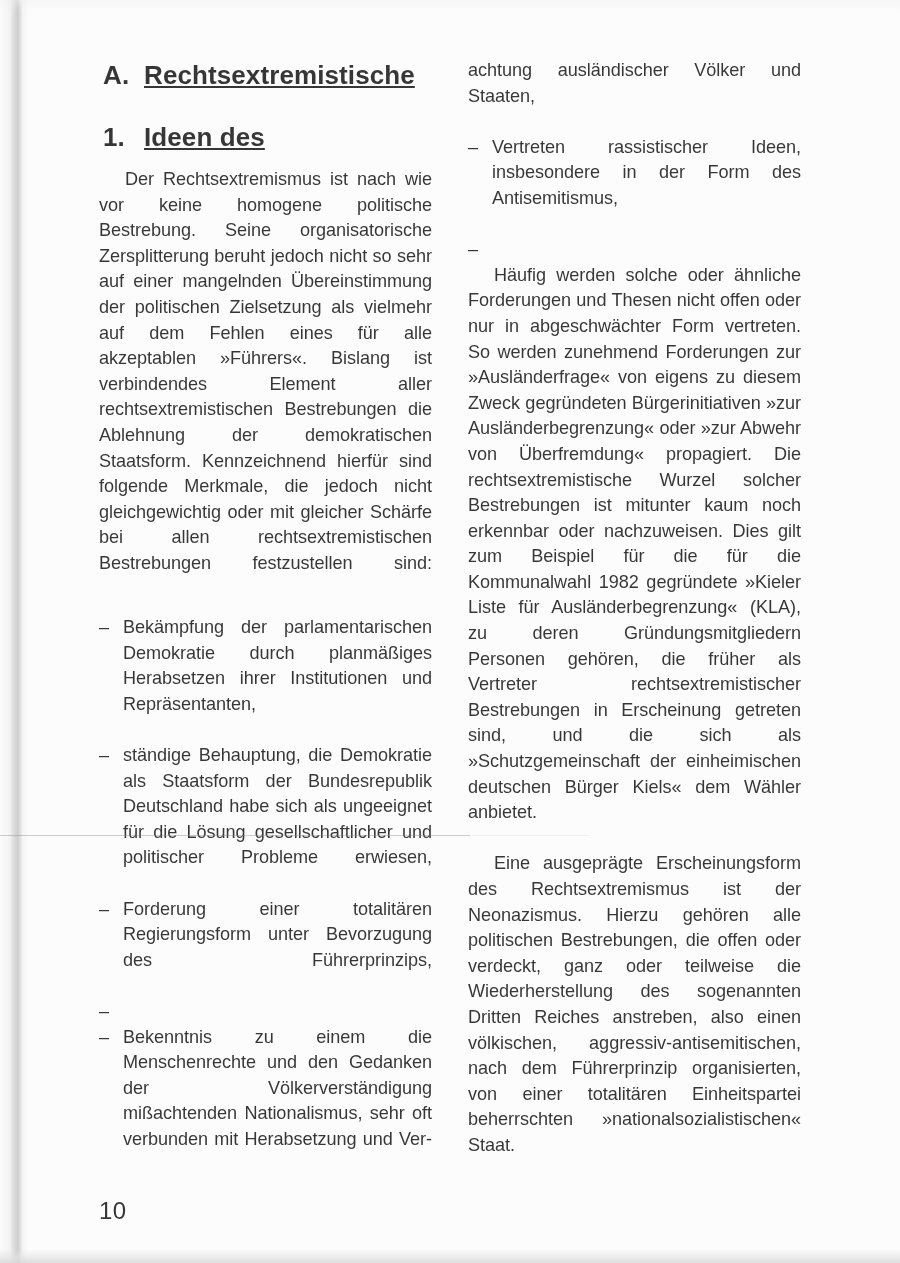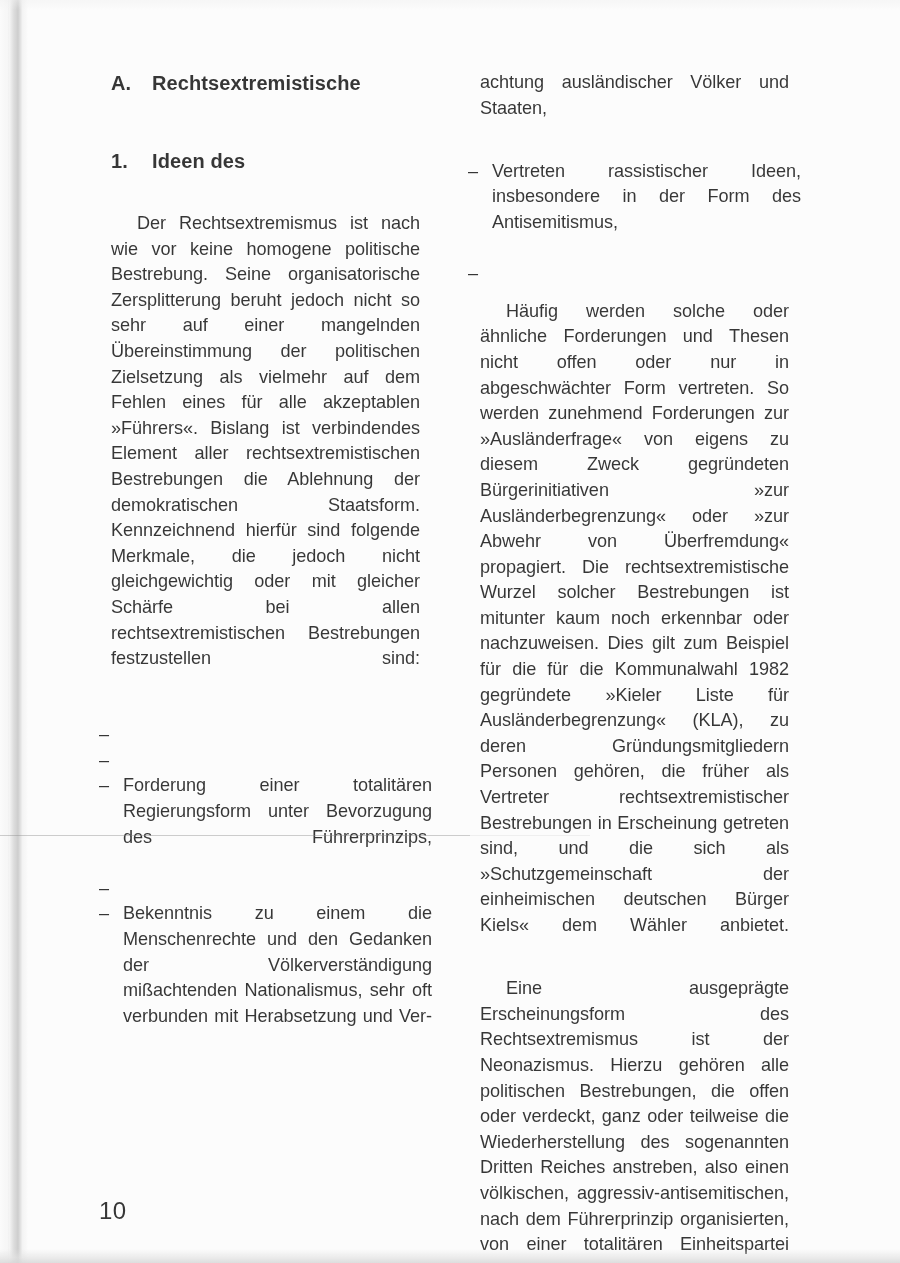--- a/index.html
+++ b/index.html
@@ -99,42 +99,43 @@
   }
   .col {
     position: absolute;
     top: 0;
     width: 333px;
   }
   .col-left  { left: 0; }
   .col-right { left: 369px; }
 
   h2.head {
-    margin: 12px;
-    font-size: 20px;
+    margin: 4px;
+    font-size: 26px;
     font-weight: bold;
     line-height: 26.5px;
     letter-spacing: 0.1px;
     padding-left: 41px;
     text-indent: -41px;
+    text-decoration: underline;
   }
   h2.head .marker {
     display: inline-block;
     width: 41px;
     text-indent: 0;
   }
   h2.head .line2 {
     display: block;
     padding-left: 41px;
   }
   .head-gap-a { height: 27px; }
   .head-gap-b { height: 13px; }
 
   p.body {
-    margin: 12px;
+    margin: 0;
     font-size: 18.1px;
     line-height: 25.6px;
     text-align: justify;
     text-justify: inter-word;
     letter-spacing: -0.05px;
   }
   p.body.indent { text-indent: 26px; }
 
   ul.dashlist {
     margin: 0;
@@ -204,24 +205,24 @@
       </h2>
 
       <div class="head-gap-b"></div>
 
       <p class="body indent">Der Rechtsextremismus ist nach wie vor keine homogene politische Bestrebung. Seine organisatorische Zersplitterung beruht jedoch nicht so sehr auf einer mangelnden Übereinstimmung der politischen Zielsetzung als vielmehr auf dem Fehlen eines für alle akzeptablen »Führers«. Bislang ist verbindendes Element aller rechtsextremistischen Bestrebungen die Ablehnung der demokratischen Staatsform. Kennzeichnend hierfür sind folgende Merkmale, die jedoch nicht gleichgewichtig oder mit gleicher Schärfe bei allen rechtsextremistischen Bestrebungen festzustellen sind:</p>
 
       <div class="gap-sm"></div>
 
       <ul class="dashlist">
         <li>
-          <span class="dash">–</span>
-        </li>
-        <li>
-          <span class="dash">–</span>
+          <span class="dash">–</span><span>Bekämpfung der parlamentarischen Demokratie durch planmäßiges Herabsetzen ihrer Institutionen und Repräsentanten,</span>
+        </li>
+        <li>
+          <span class="dash">–</span><span>ständige Behauptung, die Demokratie als Staatsform der Bundesrepublik Deutschland habe sich als ungeeignet für die Lösung gesellschaftlicher und politischer Probleme erwiesen,</span>
         </li>
         <li>
           <span class="dash">–</span><span>Forderung einer totalitären Regierungsform unter Bevorzugung des Führerprinzips,</span>
         </li>
         <li>
           <span class="dash">–</span>
         </li>
         <li>
           <span class="dash">–</span><span>Bekenntnis zu einem die Menschenrechte und den Gedanken der Völkerverständigung mißachtenden Nationalismus, sehr oft verbunden mit Herabsetzung und Ver-</span>
         </li>

